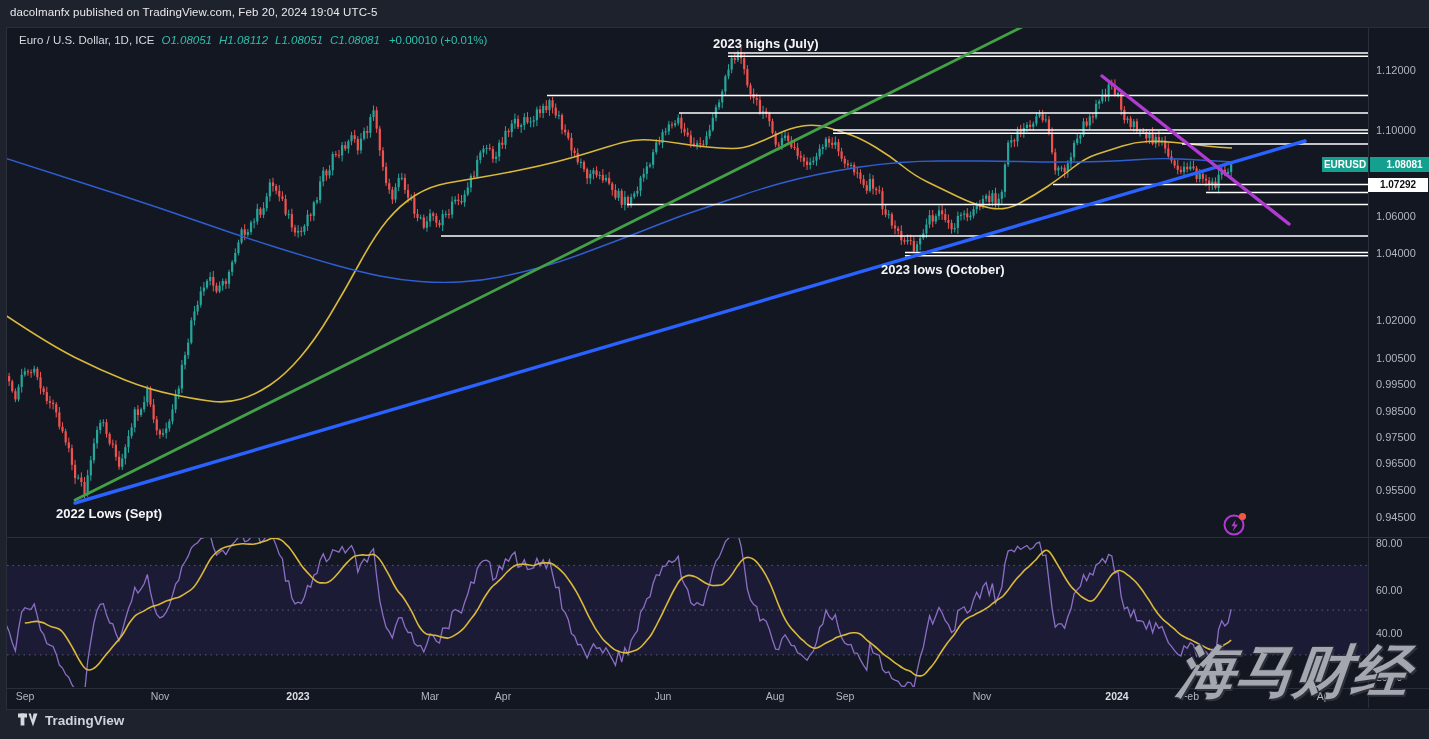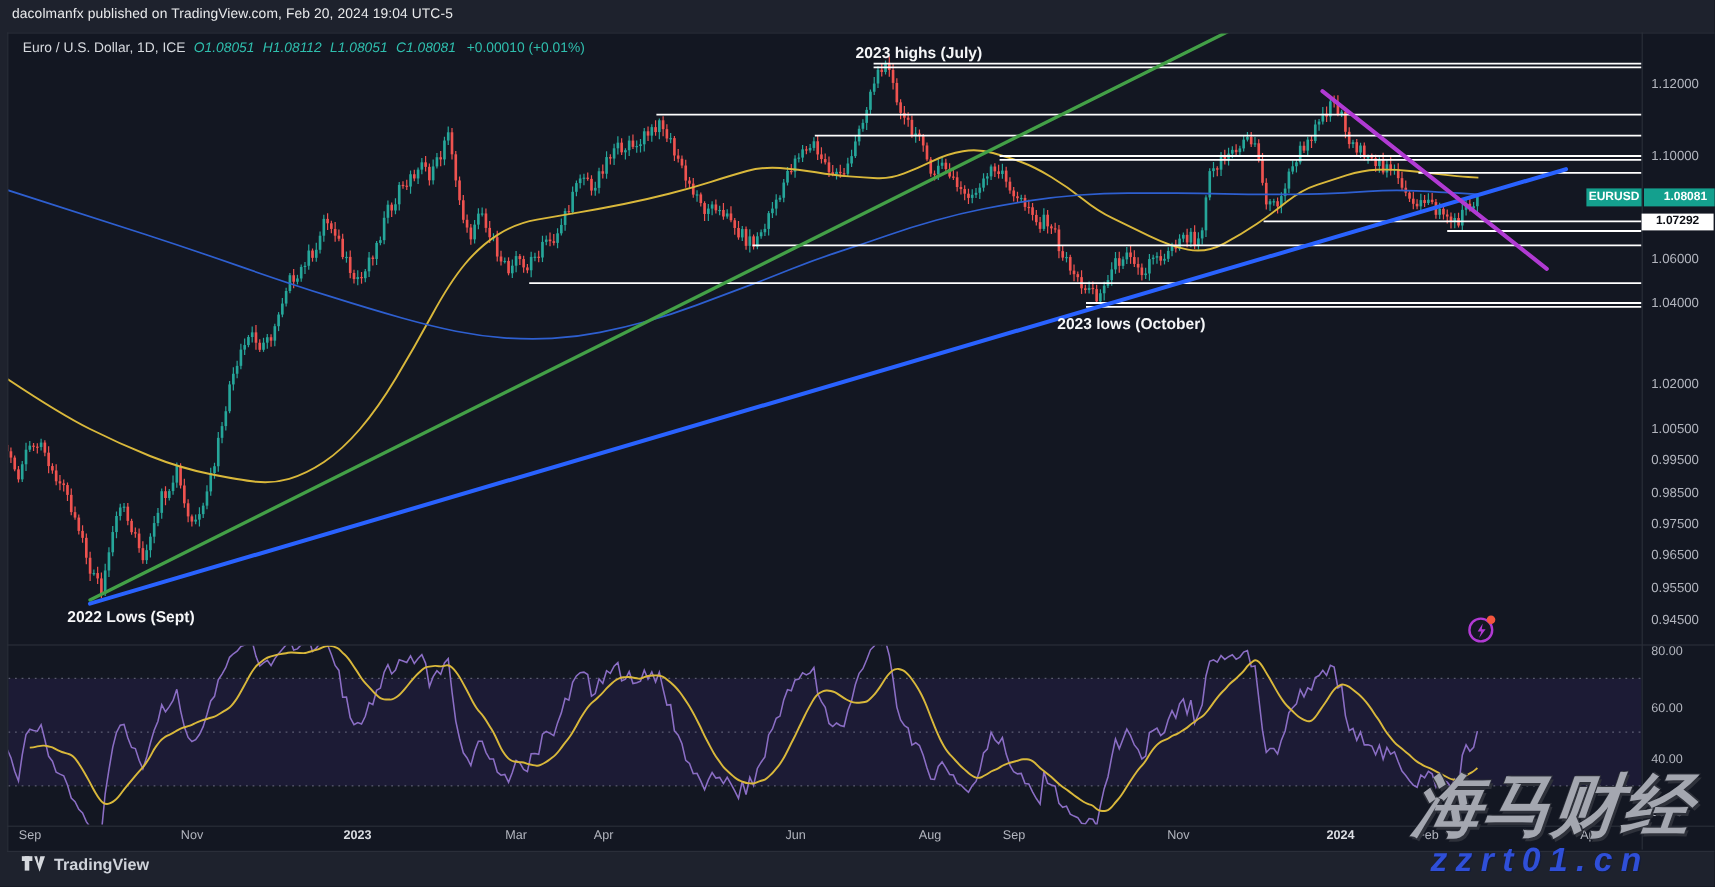--- a/index.html
+++ b/index.html
@@ -934,21 +934,20 @@
   <div class="abs" id="footer-logo">
     <svg width="20" height="16" viewBox="0 0 20 16">
       <rect x="0" y="1.5" width="9" height="4" fill="#d5d8dd"></rect>
       <rect x="2.6" y="1.5" width="3.8" height="12" fill="#d5d8dd"></rect>
       <polygon points="10.5,1.5 15,14.5 19.5,1.5 15.6,1.5 14.2,7.5 12.9,1.5" fill="#d5d8dd"></polygon>
     </svg>
     <span>TradingView</span>
   </div>
 
   <div class="abs" id="wm1">海马财经</div>
-  <div class="abs" id="wm2">zzrt01.cn</div>
 <div class="price-label" style="top: 70px;">1.12000</div>
     <div class="price-label" style="top: 118px; margin-top: 12px;">1.10000</div>
     <div class="price-label" style="top: 216px;">1.06000</div>
     <div class="price-label" style="top: 253px; text-align: right;">1.04000</div>
     <div class="price-label" style="top: 320px;">1.02000</div>
     <div class="price-label" style="top: 358px;">1.00500</div>
     <div class="price-label" style="top: 384px;">0.99500</div>
     <div class="price-label" style="top: 411px;">0.98500</div>
     <div class="price-label" style="top: 437px;">0.97500</div>
     <div class="price-label" style="top: 463px;">0.96500</div>

